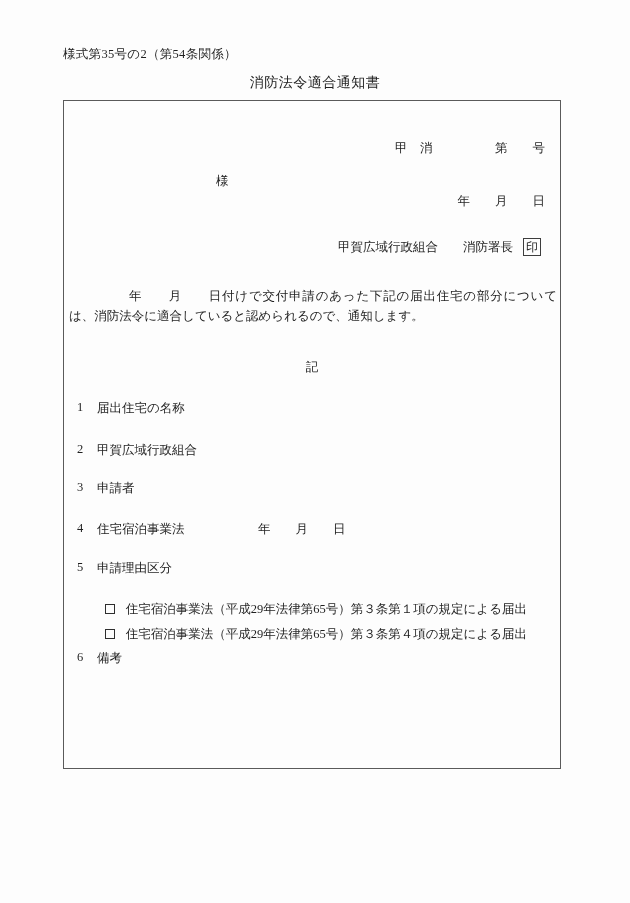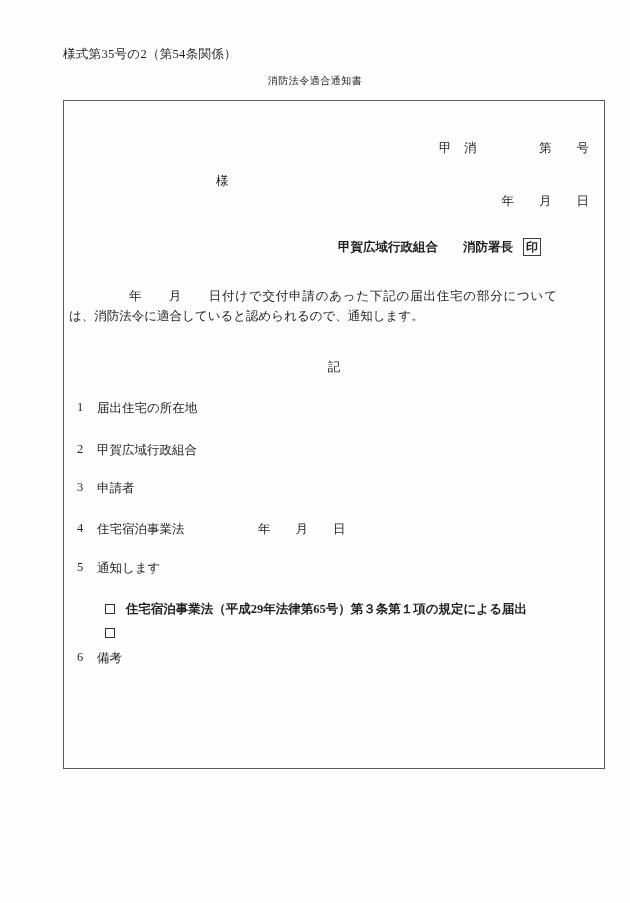--- a/index.html
+++ b/index.html
@@ -19,28 +19,28 @@
     left: 63px;
     top: 46px;
     letter-spacing: 0.3px;
   }
   .doc-title {
     position: absolute;
     left: 0;
     top: 74px;
     width: 100%;
     text-align: center;
-    font-size: 10px;
+    font-size: 14px;
     letter-spacing: 0.5px;
   }
   .main-box {
     position: absolute;
     left: 63px;
     top: 100px;
-    width: 542px;
+    width: 498px;
     height: 669px;
     border: 1px solid #5a5a5a;
   }
   .ref-block {
     position: absolute;
     top: 4px;
     right: 15px;
     text-align: right;
     line-height: 17.5px;
     white-space: pre;
@@ -48,21 +48,20 @@
   .addressee {
     position: absolute;
     left: 152px;
     top: 72px;
   }
   .signature {
     position: absolute;
     left: 274px;
     top: 137px;
     white-space: pre;
-    font-weight: bold;
   }
   .seal-box {
     display: inline-block;
     border: 1px solid #3d3d3d;
     padding: 1px 2px;
     margin-left: 10px;
     font-size: 12px;
     line-height: 14px;
   }
   .body-para {
@@ -106,21 +105,21 @@
   .cb-row-2 { top: 510px; }
   .cbbox {
     display: inline-block;
     width: 10px;
     height: 10px;
     border: 1px solid #2e2e2e;
     vertical-align: -1px;
     background: #fdfdfd;
     cursor: pointer;
   }
-  .cb-label { margin-left: 11px; font-weight: bold; }
+  .cb-label { margin-left: 11px; }
 </style>
 </head>
 <body>
 
 <div class="page">
 
   <div class="form-id">様式第35号の2（第54条関係）</div>
 
   <div class="doc-title">消防法令適合通知書</div>
 
@@ -134,50 +133,50 @@
     <div class="addressee">様</div>
 
     <div class="signature"><span>甲賀広域行政組合　　消防署長</span><span class="seal-box">印</span></div>
 
     <div class="body-para">年　　月　　日付けで交付申請のあった下記の届出住宅の部分については、消防法令に適合していると認められるので、通知します。</div>
 
     <div class="ki-heading">記</div>
 
     <div class="item item-1">
       <span class="no">1</span>
-      <span class="label">届出住宅の所在地</span>
+      <span class="label">届出住宅の名称</span>
     </div>
 
     <div class="item item-2">
       <span class="no">2</span>
       <span class="label">甲賀広域行政組合</span>
     </div>
 
     <div class="item item-3">
       <span class="no">3</span>
       <span class="label">申請者</span>
     </div>
 
     <div class="item item-4">
       <span class="no">4</span>
       <span class="label">住宅宿泊事業法</span>
       <span class="date">年　　月　　日</span>
     </div>
 
     <div class="item item-5">
       <span class="no">5</span>
-      <span class="label">通知します</span>
+      <span class="label">申請理由区分</span>
     </div>
 
     <div class="cb-row cb-row-1">
       <span class="cbbox"></span><span class="cb-label">住宅宿泊事業法（平成29年法律第65号）第３条第１項の規定による届出</span>
     </div>
 
     <div class="cb-row cb-row-2">
-      <span class="cbbox"></span>
+      <span class="cbbox"></span><span class="cb-label">住宅宿泊事業法（平成29年法律第65号）第３条第４項の規定による届出</span>
     </div>
 
     <div class="item item-6">
       <span class="no">6</span>
       <span class="label">備考</span>
     </div>
 
   </div>
 </div>
 

